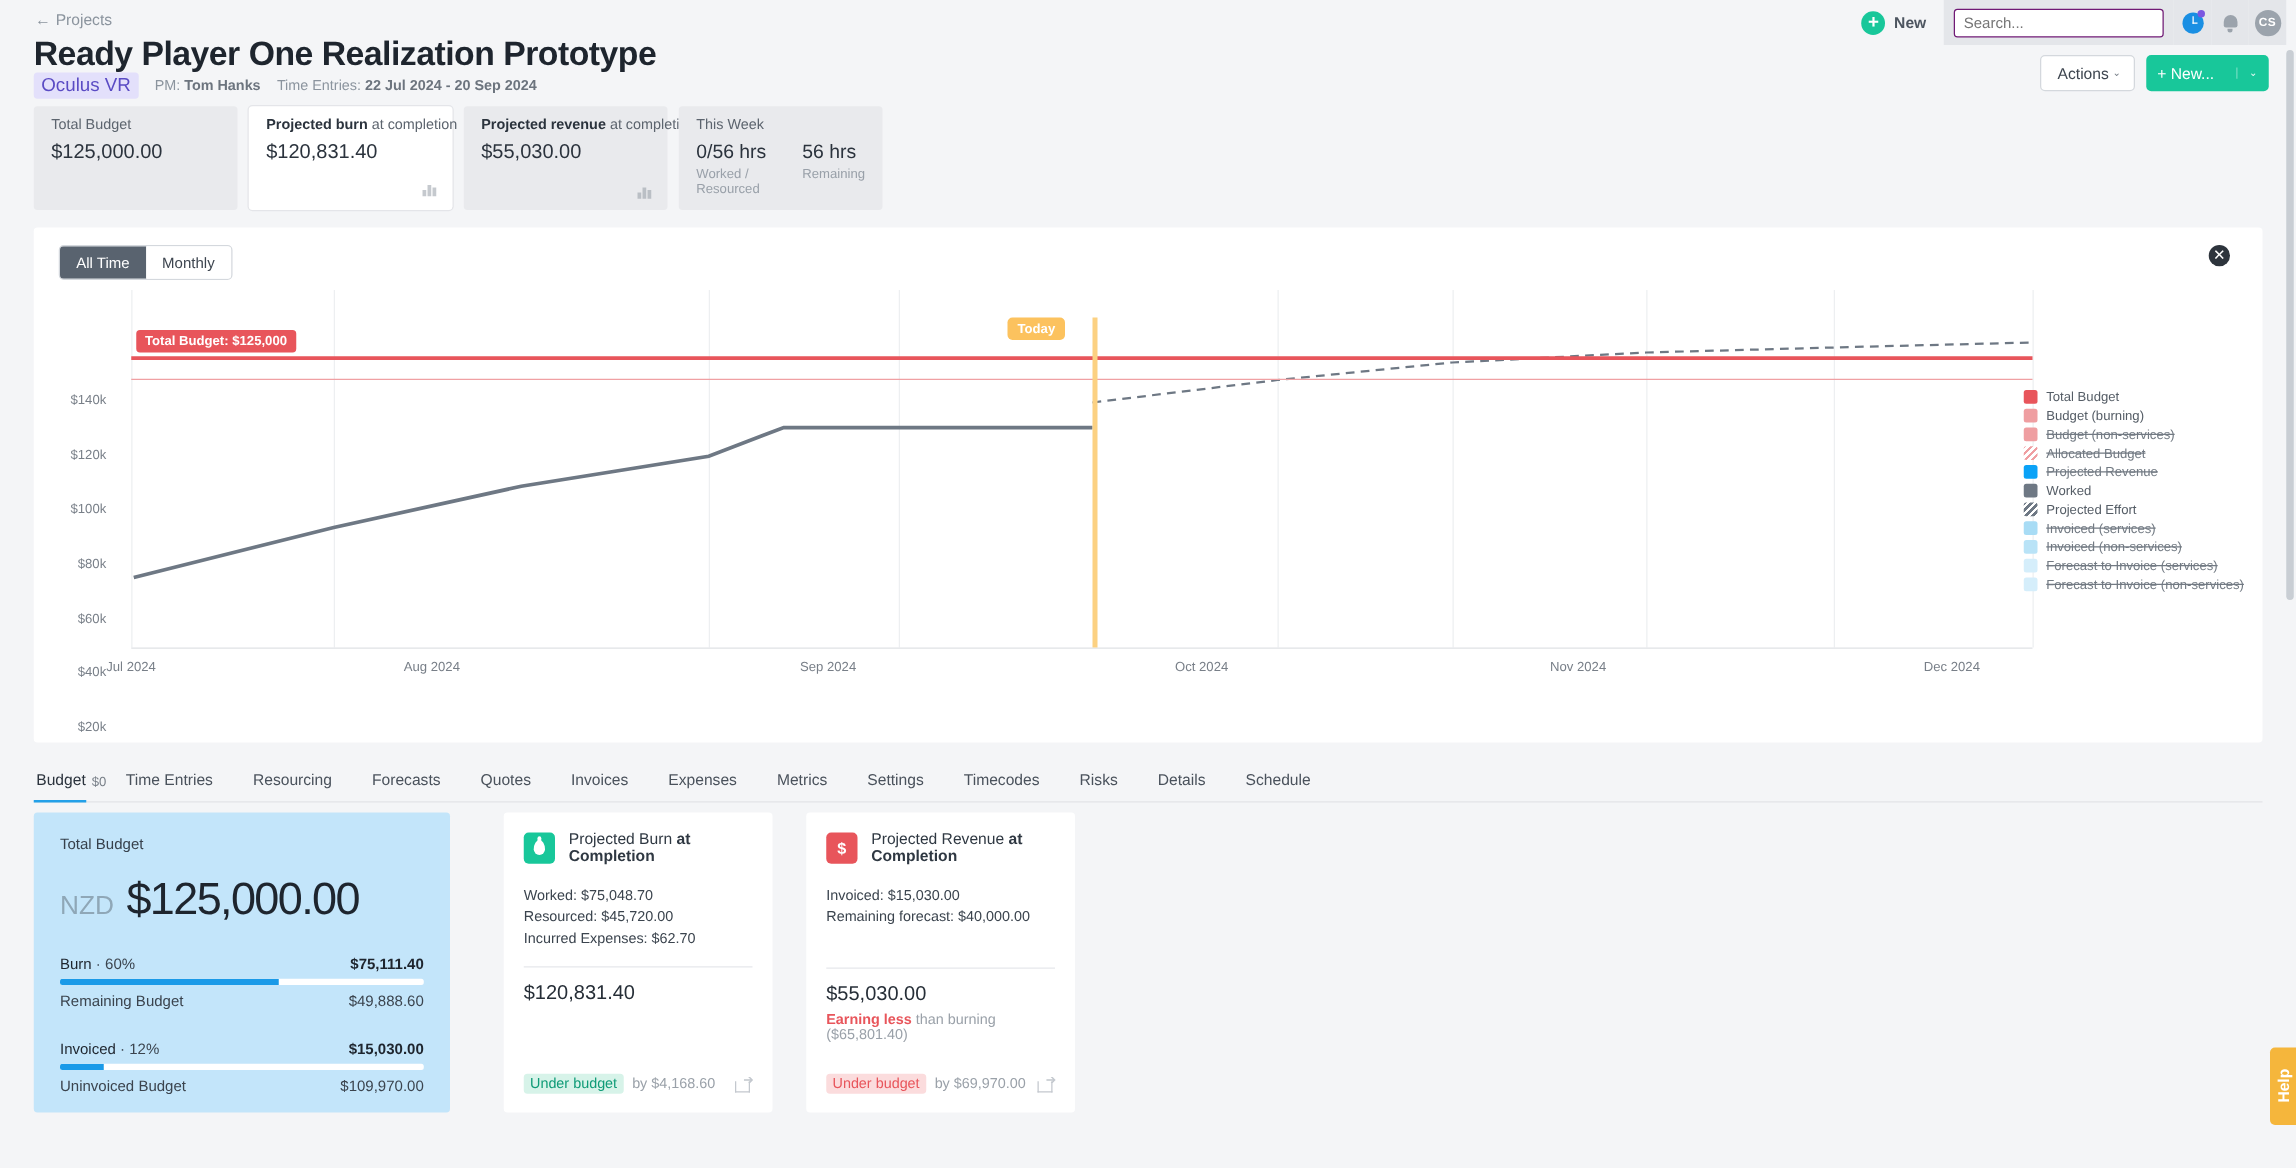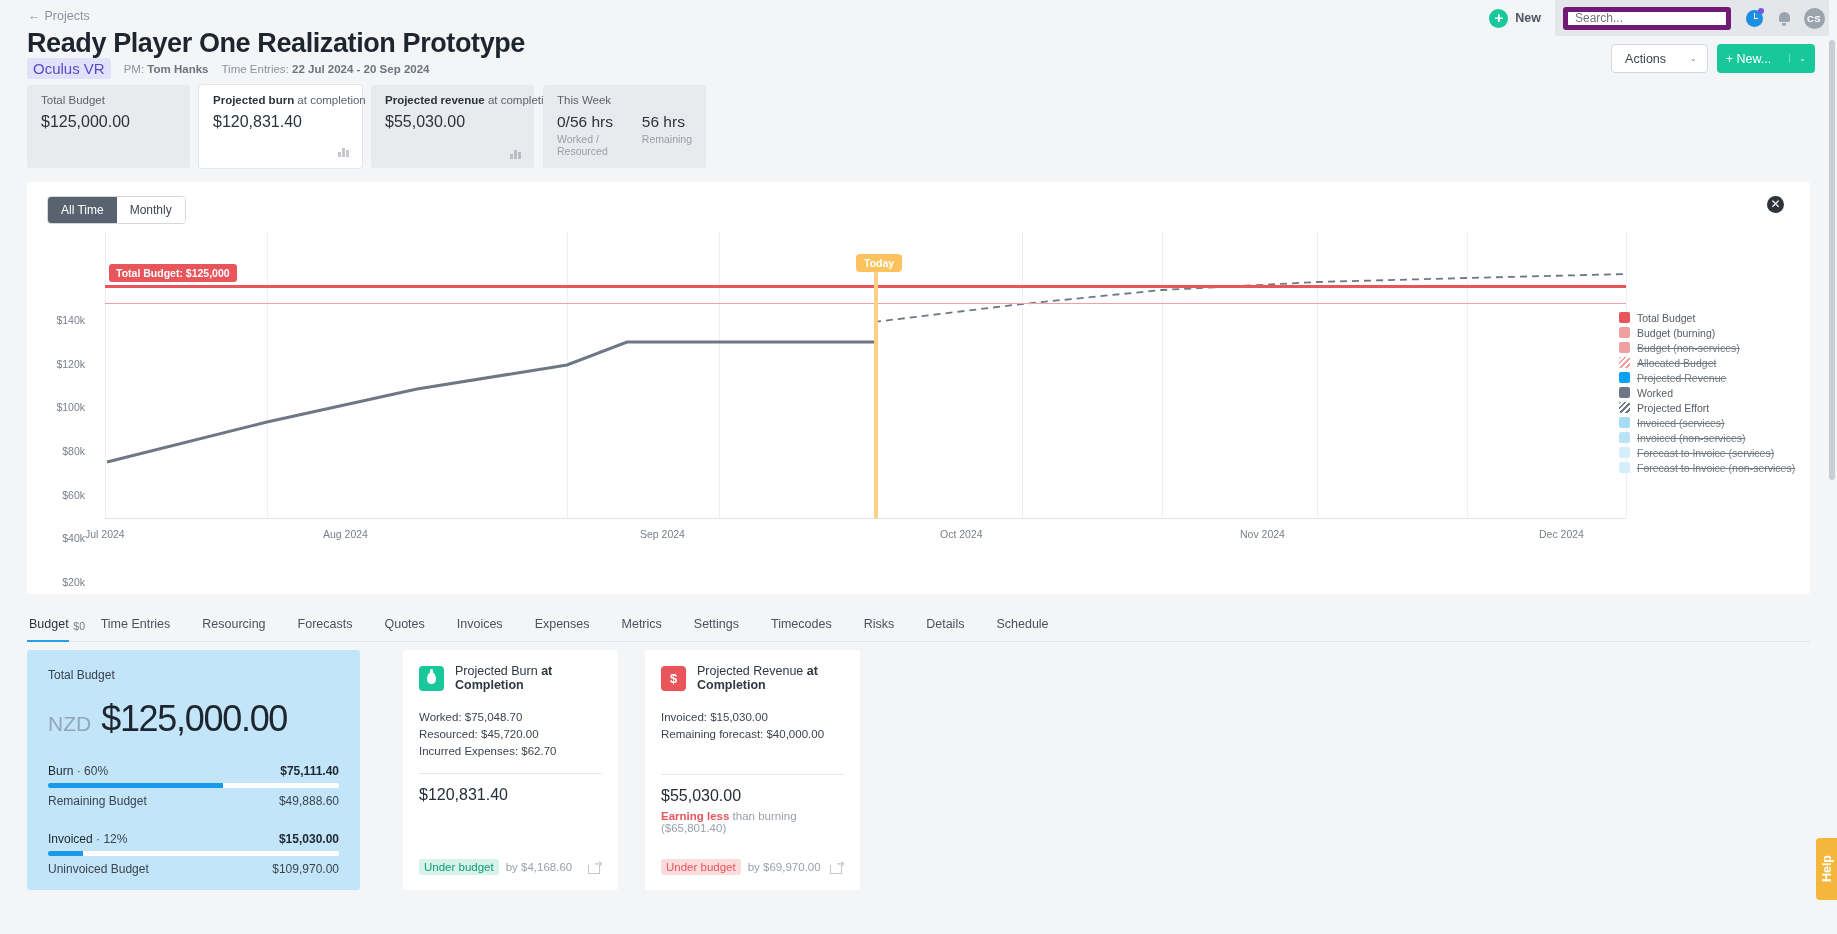--- a/index.html
+++ b/index.html
@@ -31,21 +31,21 @@
   }
   .new-global { display: flex; align-items: center; gap: 7px; margin-right: 14px; cursor: pointer; }
   .plus-circle {
     width: 19px; height: 19px; border-radius: 50%;
     background: #18c79a; color: #fff; font-size: 15px; line-height: 17px;
     text-align: center; font-weight: bold;
   }
   .new-global .lbl { font-size: 12.5px; color: #4d5560; font-weight: 600; }
   .search-wrap { background: #e4e6ea; padding: 6px 8px; height: 36px; display: flex; align-items: center; }
   .search-input {
-    width: 168px; height: 23px; border: 5px solid #701a75; border-radius: 3px;
+    width: 168px; height: 23px; border: 1px solid #701a75; border-radius: 3px;
     background: #fff; font-size: 12px; padding: 0 7px; color: #5b636d;
     font-family: "Liberation Sans", sans-serif; outline: none;
   }
   .icon-btn { width: 30px; height: 36px; display: flex; align-items: center; justify-content: center; cursor: pointer; position: relative; background: #e4e6ea; }
   .clock-ic { width: 17px; height: 17px; border-radius: 50%; background: #1a8fe3; position: relative; }
   .clock-ic::after { content:""; position:absolute; left:8px; top:3.5px; width:1.6px; height:5.5px; background:#fff; }
   .clock-ic::before { content:""; position:absolute; left:8px; top:8px; width:4.5px; height:1.6px; background:#fff; }
   .badge-dot { position: absolute; top: 8px; right: 5px; width: 6px; height: 6px; border-radius: 50%; background: #7b57e0; }
   .bell-ic { width: 13px; height: 15px; position: relative; }
   .bell-ic::before { content:""; position:absolute; left:1px; top:1px; width:11px; height:10px; border-radius: 6px 6px 2px 2px; background:#9ba3ac; }
@@ -66,21 +66,21 @@
     background: #e3e0fb; color: #5a4bc4; font-size: 15px; padding: 2px 6px;
     border-radius: 3px; cursor: pointer;
   }
   .meta-txt { font-size: 11.5px; color: #8b949e; }
   .meta-txt b { color: #6c747e; font-weight: 700; }
 
   .actions-row { position: absolute; right: 22px; top: 44px; display: flex; gap: 9px; align-items: center; }
   .btn-actions {
     background: #fff; border: 1px solid #d4d8dd; border-radius: 4px;
     font-size: 12.5px; color: #3d454f; padding: 6px 10px 6px 13px;
-    display: flex; align-items: center; gap: 24px; cursor: pointer; height: 29px;
+    display: flex; align-items: center; gap: 3px; cursor: pointer; height: 29px;
   }
   .btn-new {
     background: #18c79a; color: #fff; border: none; border-radius: 4px;
     font-size: 12.5px; padding: 6px 9px; display: flex; align-items: center; gap: 18px;
     cursor: pointer; height: 29px; font-weight: 500;
   }
   .btn-new .divider { border-left: 1px solid rgba(255,255,255,.38); padding-left: 9px; }
   .caret { font-size: 8px; color: #747c86; }
   .btn-new .caret { color: #eafaf5; }
 
@@ -126,21 +126,21 @@
   .axis0 { position: absolute; left: 78px; top: 286px; width: 1521px; height: 1px; background: #dfe2e5; }
 
   .budget-line { position: absolute; left: 78px; top: 53px; width: 1521px; height: 3px; background: #e8555b; }
   .budget-line2 { position: absolute; left: 78px; top: 71px; width: 1521px; height: 1.4px; background: #f0a0a3; }
   .budget-flag {
     position: absolute; left: 82px; top: 32px; background: #e8555b; color: #fff;
     font-size: 10.5px; font-weight: 700; padding: 3px 7px; border-radius: 3px;
   }
   .today-line { position: absolute; left: 847px; top: 22px; width: 4px; height: 264px; background: #fcd182; }
   .today-flag {
-    position: absolute; left: 829px; top: 22px; background: #fcc25e; color: #fff;
+    position: absolute; left: 779px; top: 22px; background: #fcc25e; color: #fff;
     font-size: 10.5px; font-weight: 600; padding: 3px 8px; border-radius: 4px;
   }
 
   .legend { position: absolute; right: 26px; top: 78px; width: 165px; }
   .lg-item { display: flex; align-items: center; gap: 7px; height: 15px; margin-bottom: 0px; cursor: pointer; }
   .lg-sw { width: 11px; height: 11px; border-radius: 2px; flex: none; }
   .lg-tx { font-size: 10.5px; color: #555d66; white-space: nowrap; }
   .lg-item.off .lg-tx { text-decoration: line-through; color: #727a83; }
   .lg-item.off .lg-sw { filter: none; }
   .hatch-sw { background: repeating-linear-gradient(-45deg,#fff 0 2px,#ef9ea1 2px 4px); }

